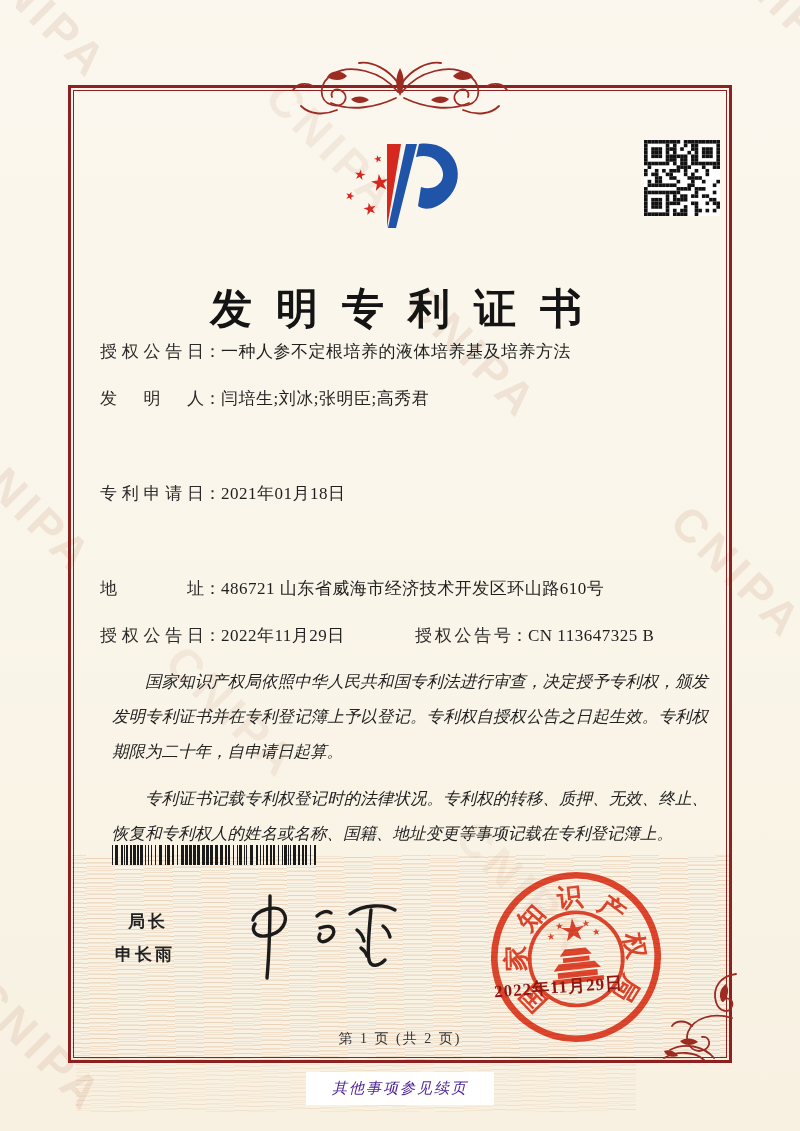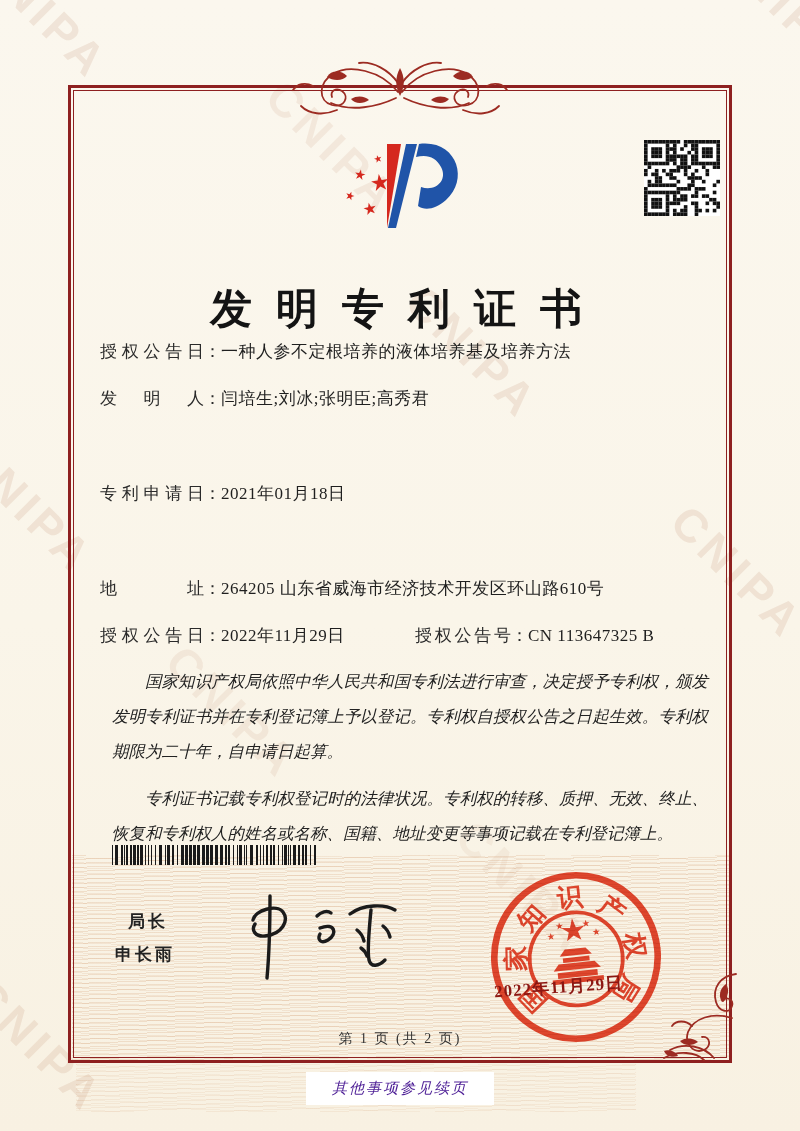--- a/index.html
+++ b/index.html
@@ -404,21 +404,21 @@
   <div class="field-row" style="top:340px">
     <span class="flabel">授权公告日</span><span class="fcolon">：</span><span class="fvalue">一种人参不定根培养的液体培养基及培养方法</span>
   </div>
   <div class="field-row" style="top:387px">
     <span class="flabel">发明人</span><span class="fcolon">：</span><span class="fvalue">闫培生;刘冰;张明臣;高秀君</span>
   </div>
   <div class="field-row" style="top:482px">
     <span class="flabel">专利申请日</span><span class="fcolon">：</span><span class="fvalue">2021年01月18日</span>
   </div>
   <div class="field-row" style="top:577px">
-    <span class="flabel">地址</span><span class="fcolon">：</span><span class="fvalue">264205 山东省威海市经济技术开发区环山路610号</span>
+    <span class="flabel">地址</span><span class="fcolon">：</span><span class="fvalue">486721 山东省威海市经济技术开发区环山路610号</span>
   </div>
 
   <div class="field-row" style="top:624px">
     <span>
       <span class="flabel">授权公告日</span><span class="fcolon">：</span><span class="fvalue">2022年11月29日</span>
     </span>
     <span class="grant-right">
       <span class="flabel">授权公告号</span><span class="fcolon">：</span><span class="fvalue">CN 113647325 B</span>
     </span>
   </div>

